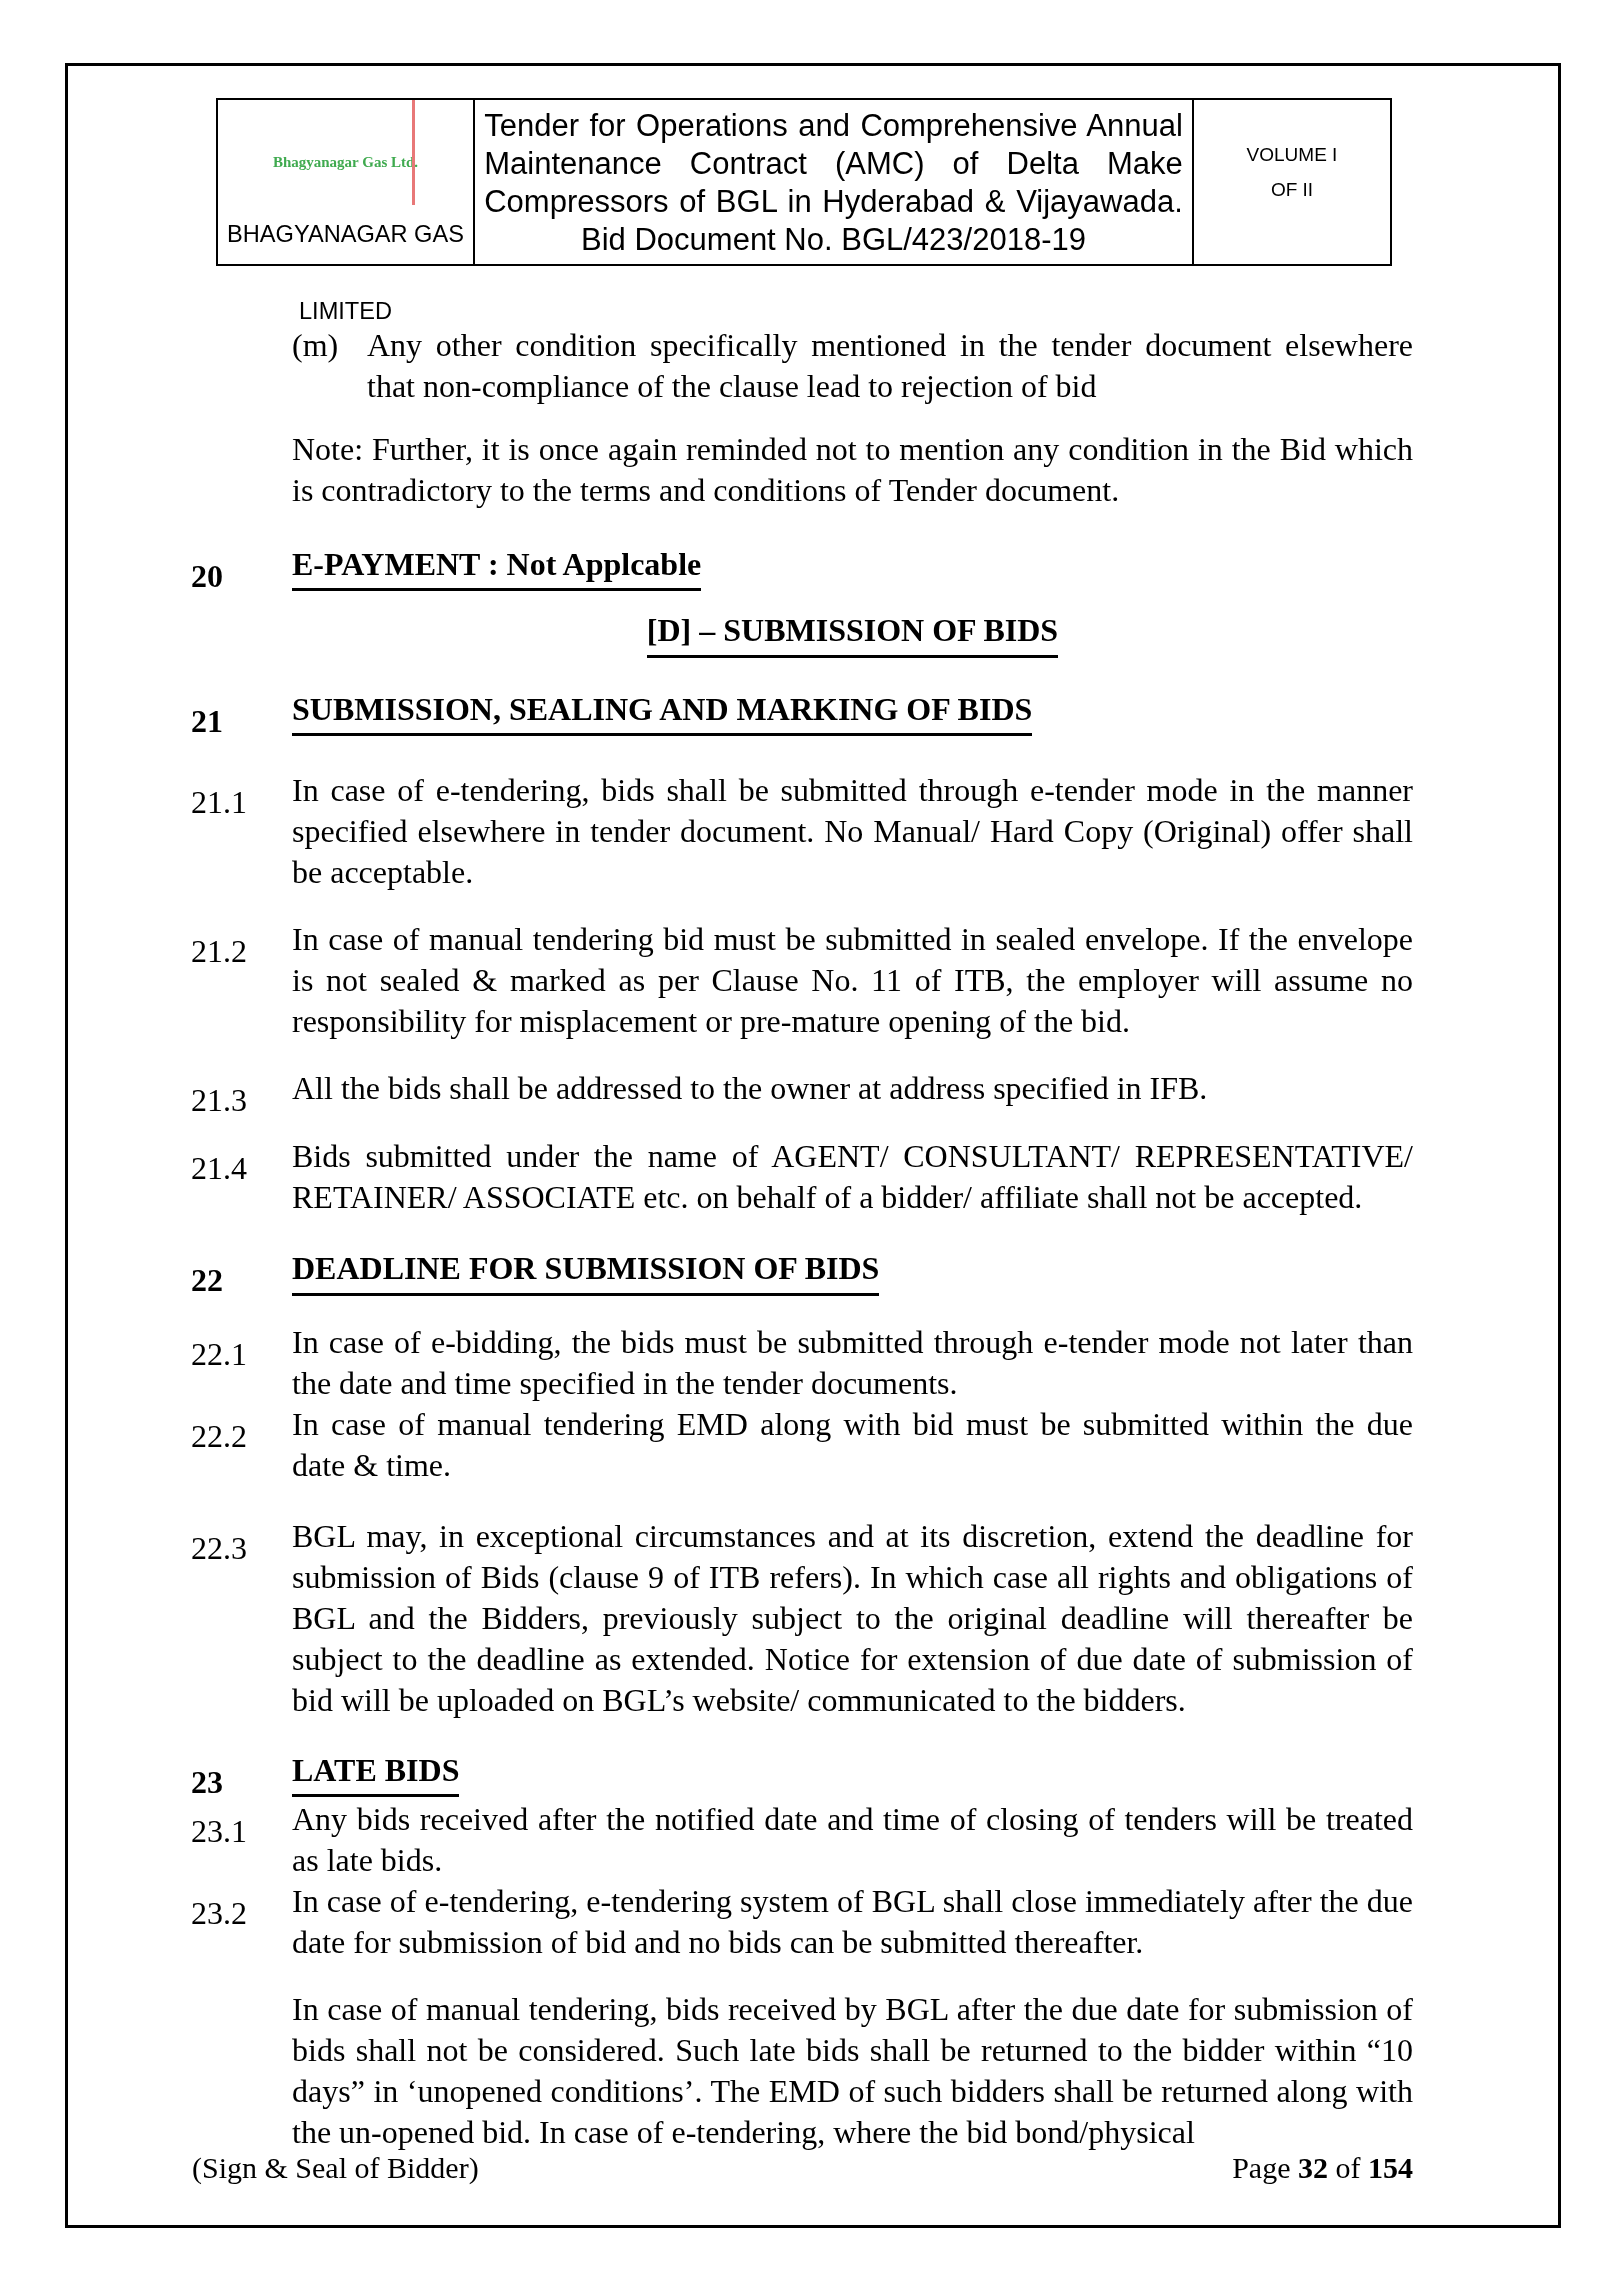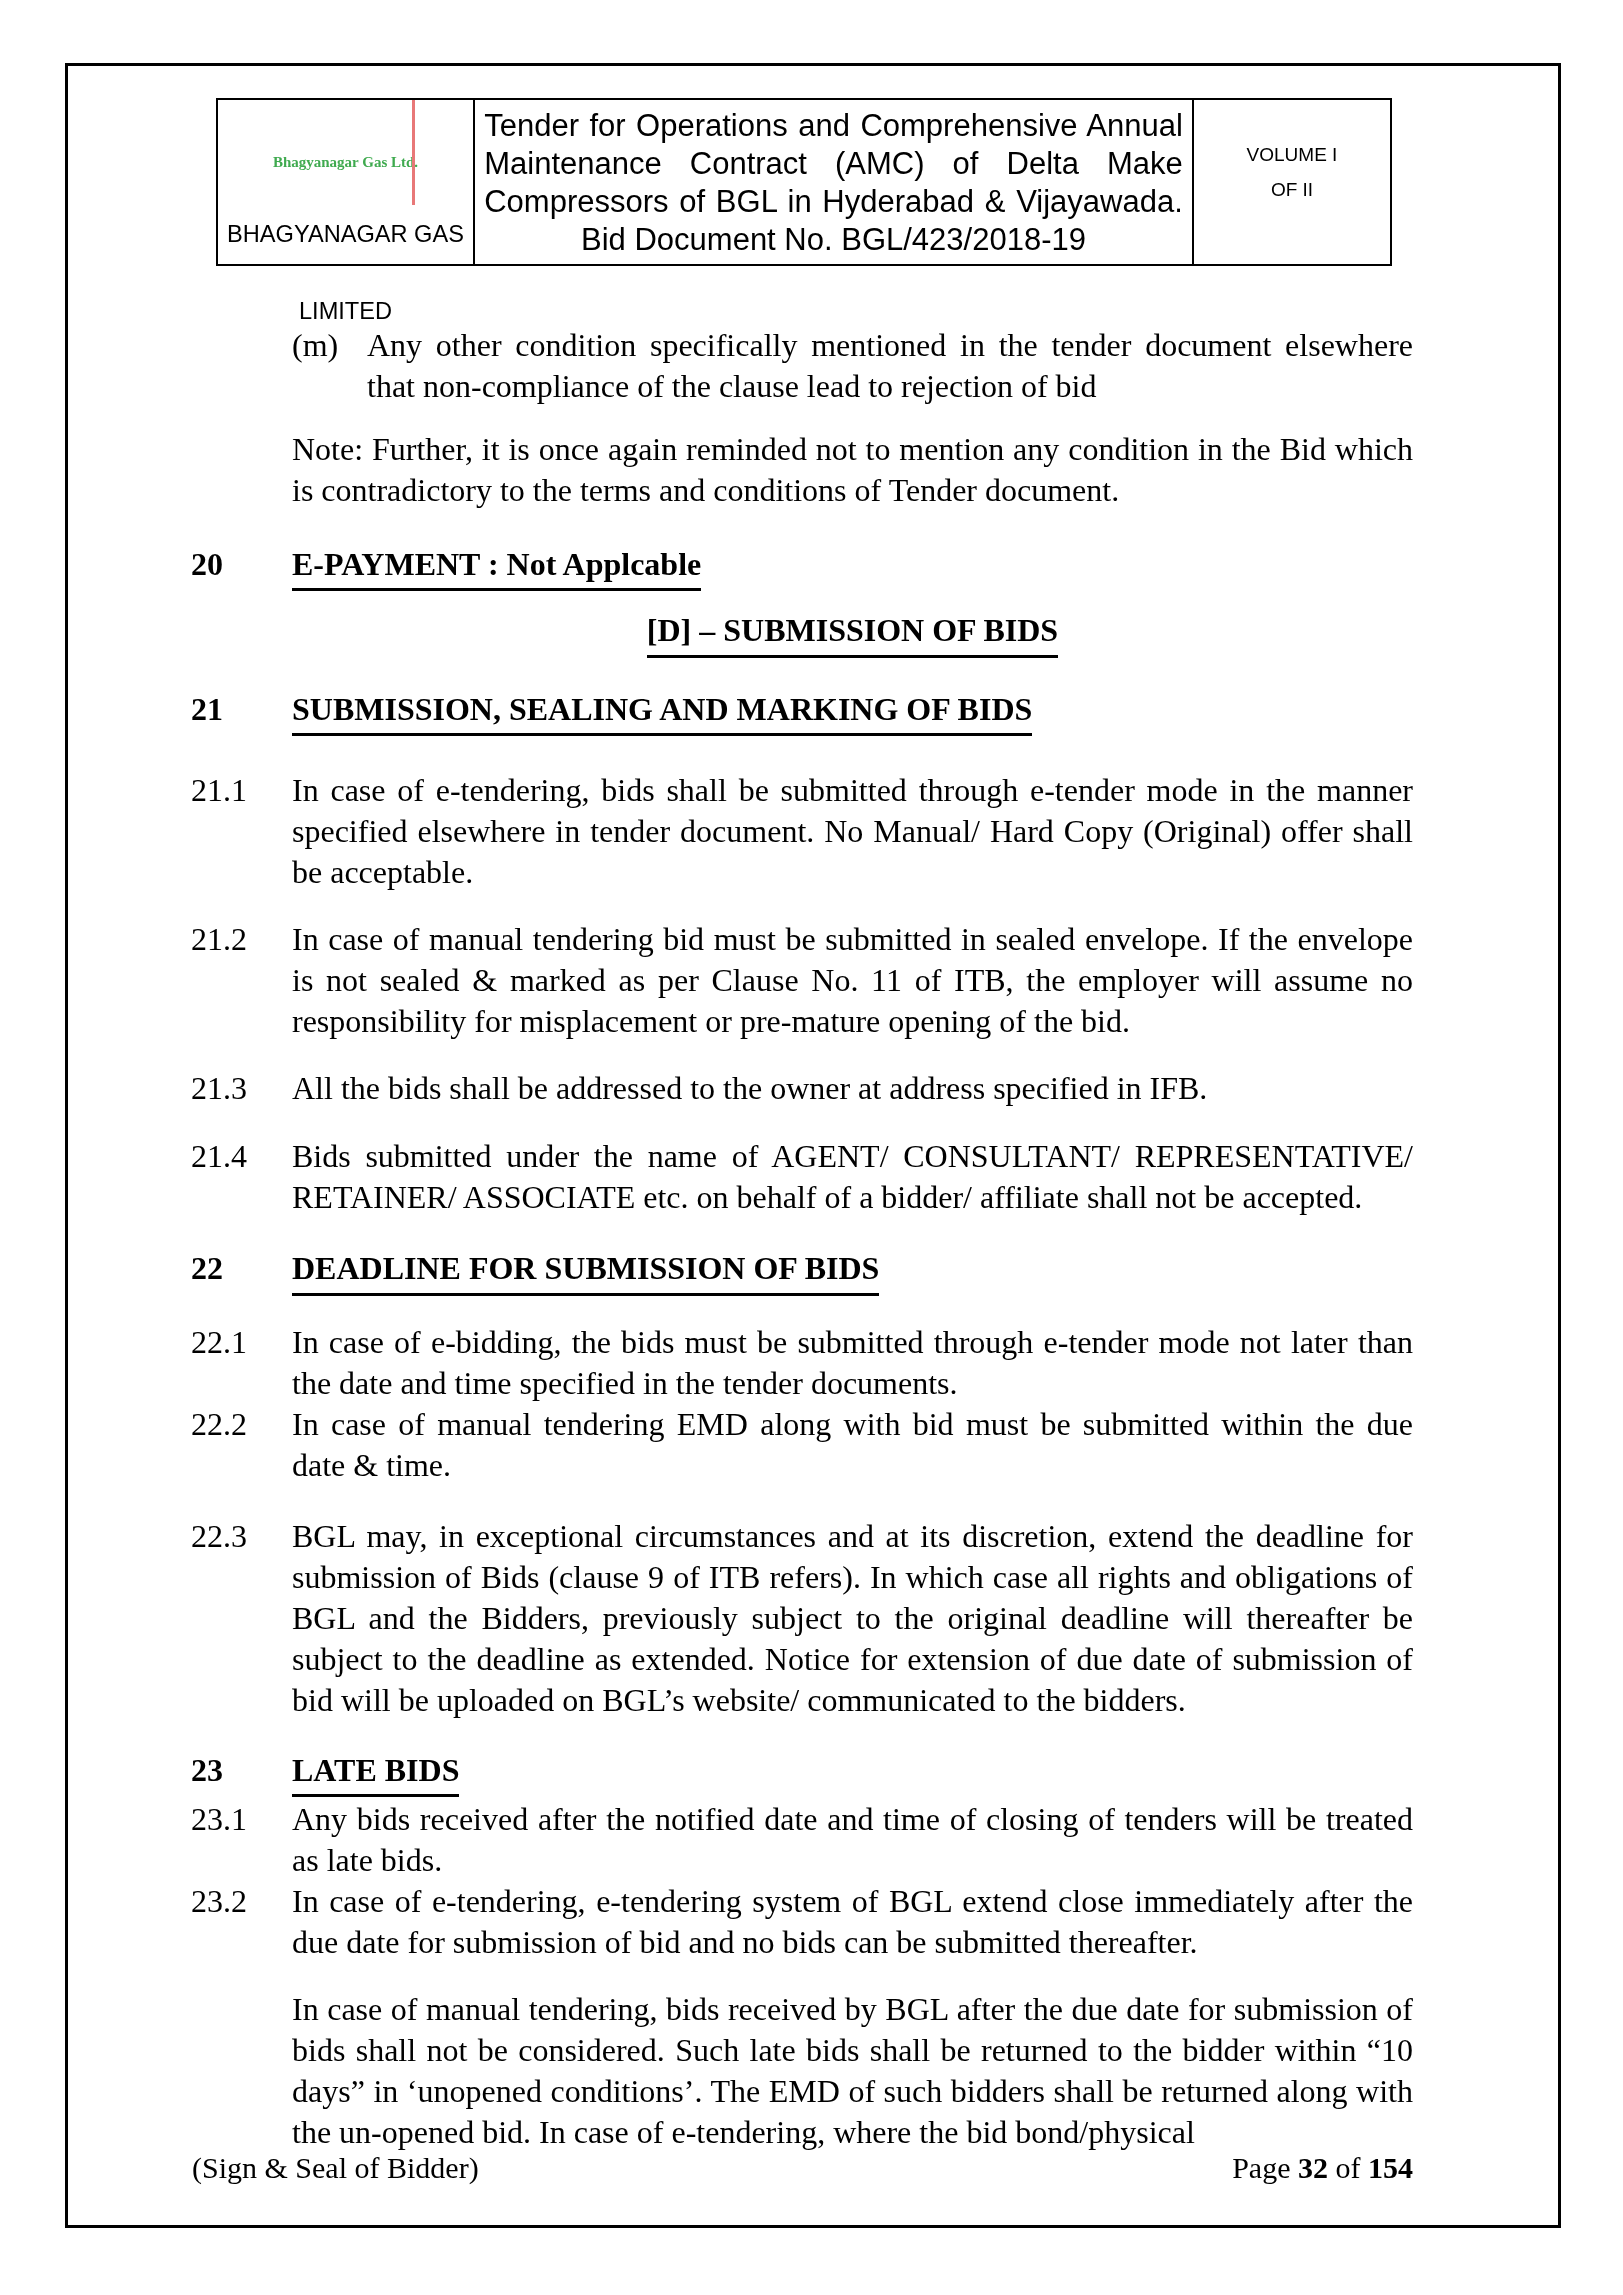--- a/index.html
+++ b/index.html
@@ -35,21 +35,21 @@
   .vol-cell {
     width:196px; display:flex; flex-direction:column; justify-content:center; align-items:center;
     font-family:"Liberation Sans", sans-serif; font-size:19px; line-height:35px; padding-bottom:19.6px;
   }
   
   .content {
     position:relative; padding:259px 145px 0 224px;
     font-size:32px; line-height:41px; text-align:justify;
   }
   .clause { position:relative; }
-  .cnum { position:absolute; left:-101px; top:0; text-align:left; }
+  .cnum { position:absolute; left:-101px; top:12px; text-align:left; }
   .bold { font-weight:bold; }
   .hul { font-weight:bold; border-bottom:3.9px solid #000; padding-bottom:3.3px; display:inline-block; }
   .center { text-align:center; text-align-last:center; }
   .subrow { display:flex; }
   .subnum { width:75px; flex:0 0 auto; }
   .subtext { flex:1 1 auto; text-align:justify; }
   .para { text-align:justify; }
   
   .footer {
     position:absolute; left:124px; right:145px; bottom:40px;
@@ -189,21 +189,21 @@
         <span class="hul">LATE BIDS</span>
       </div>
 
       <div class="clause" style="margin-top:1.3px">
         <span class="cnum">23.1</span>
         <div>Any bids received after the notified date and time of closing of tenders will be treated as late bids.</div>
       </div>
 
       <div class="clause">
         <span class="cnum">23.2</span>
-        <div>In case of e-tendering, e-tendering system of BGL extend close immediately after the due date for submission of bid and no bids can be submitted thereafter.</div>
+        <div>In case of e-tendering, e-tendering system of BGL shall close immediately after the due date for submission of bid and no bids can be submitted thereafter.</div>
       </div>
 
       <div class="para" style="margin-top:26px">In case of manual tendering, bids received by BGL after the due date for submission of bids shall not be considered. Such late bids shall be returned to the bidder within “10 days” in ‘unopened conditions’. The EMD of such bidders shall be returned along with the un-opened bid. In case of e-tendering, where the bid bond/physical</div>
 
     </div>
 
     <div class="footer">
       <span>(Sign &amp; Seal of Bidder)</span>
       <span>
         <span>Page</span>

